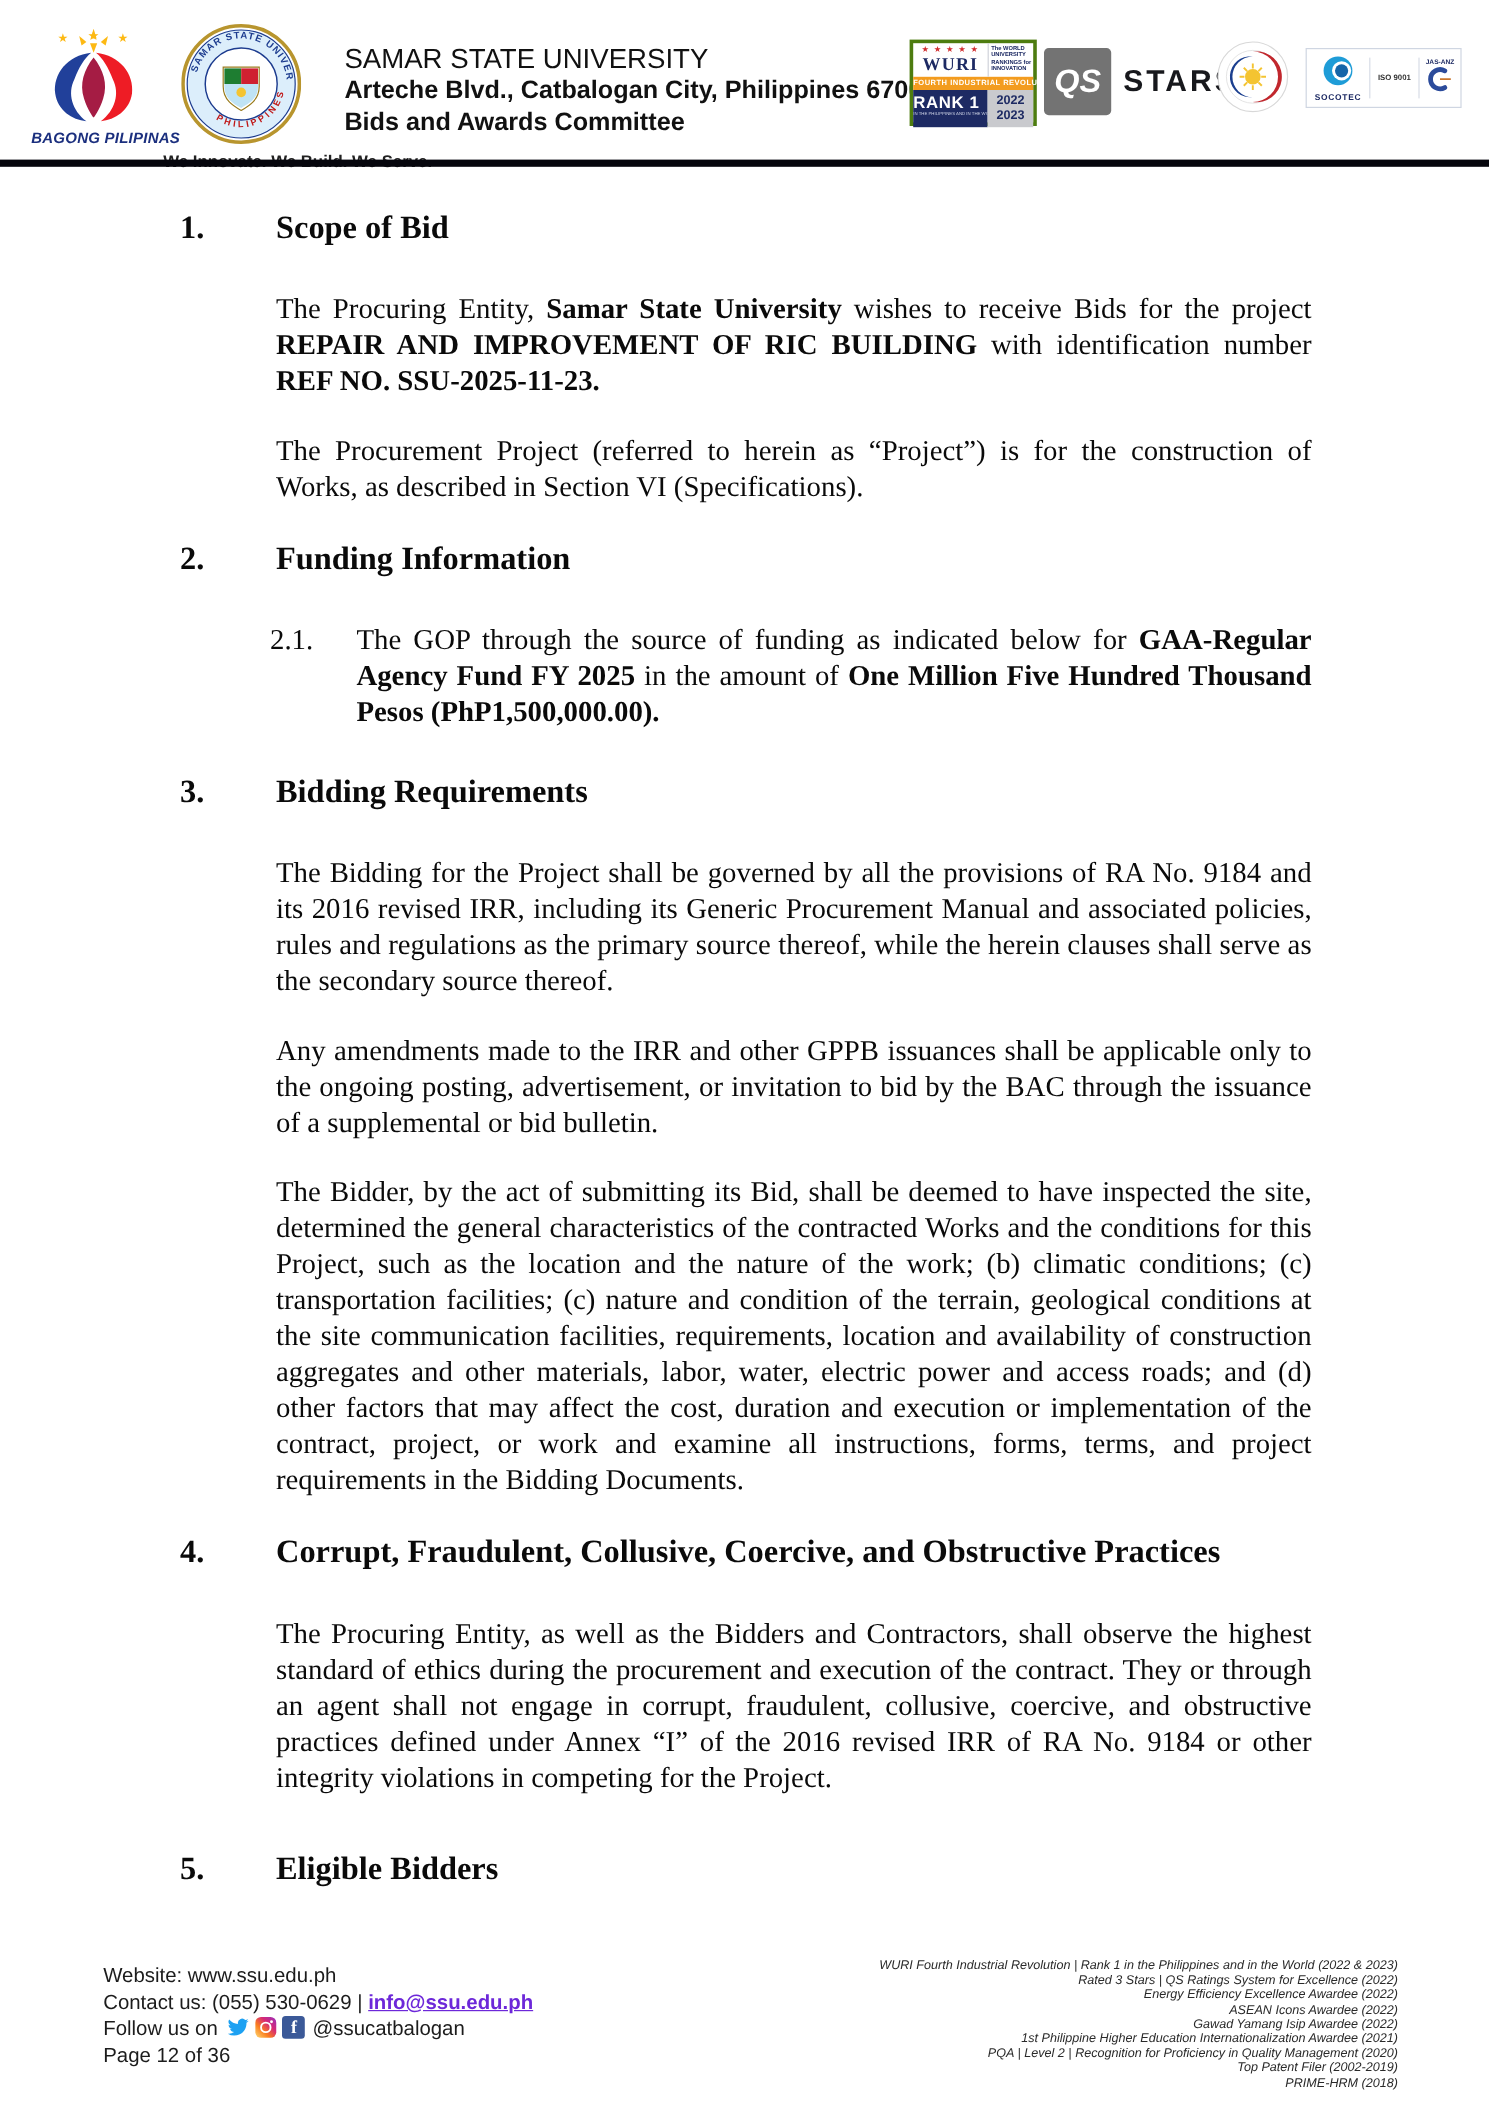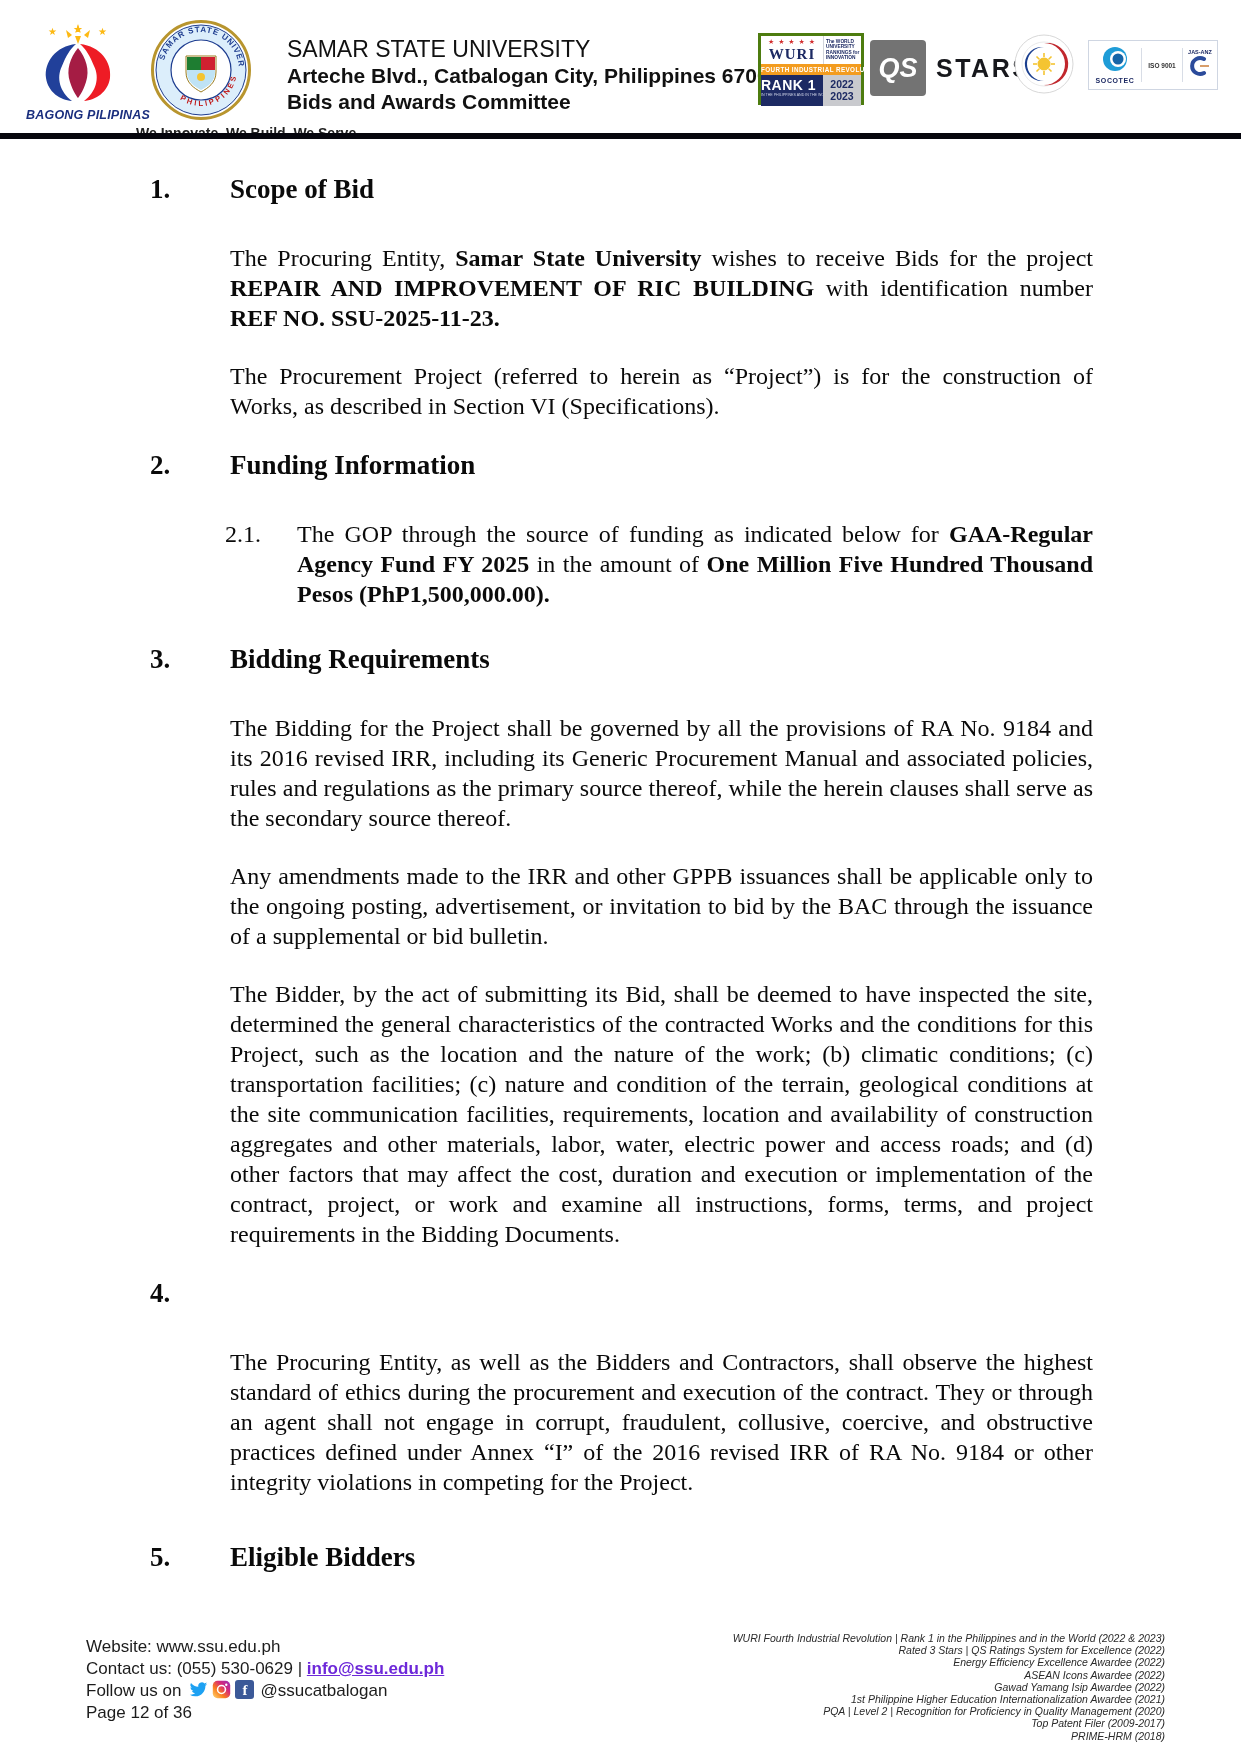--- a/index.html
+++ b/index.html
@@ -225,20 +225,21 @@
           <div class="sec-num">3.</div>
           <div class="sec-title">Bidding Requirements</div>
         </div>
         <p class="para"><span>The Bidding for the Project shall be governed by all the provisions of RA No. 9184 and its 2016 revised IRR, including its Generic Procurement Manual and associated policies, rules and regulations as the primary source thereof, while the herein clauses shall serve as the secondary source thereof.</span></p>
         <p class="para"><span>Any amendments made to the IRR and other GPPB issuances shall be applicable only to the ongoing posting, advertisement, or invitation to bid by the BAC through the issuance of a supplemental or bid bulletin.</span></p>
         <p class="para"><span>The Bidder, by the act of submitting its Bid, shall be deemed to have inspected the site, determined the general characteristics of the contracted Works and the conditions for this Project, such as  the location and the nature of the work; (b) climatic conditions; (c) transportation facilities; (c) nature and condition of the terrain, geological conditions at the site communication facilities, requirements, location and availability of construction aggregates and other materials, labor, water, electric power and access roads; and (d) other factors that may affect the cost, duration and execution or implementation of the contract, project, or work and examine all instructions, forms, terms, and project requirements in the Bidding Documents.</span></p>
       </section>
       <section class="doc-section">
         <div class="sec-head">
           <div class="sec-num">4.</div>
+          <div class="sec-title">Corrupt, Fraudulent, Collusive, Coercive, and Obstructive Practices</div>
         </div>
         <p class="para"><span>The Procuring Entity, as well as the Bidders and Contractors, shall observe the highest standard of ethics during the procurement and execution of the contract.  They or through an agent shall not engage in corrupt, fraudulent, collusive, coercive, and obstructive practices defined under Annex “I” of the 2016 revised IRR of RA No. 9184 or other integrity violations in competing for the Project.</span></p>
       </section>
       <section class="doc-section">
         <div class="sec-head">
           <div class="sec-num">5.</div>
           <div class="sec-title">Eligible Bidders</div>
         </div>
       </section>
     </main>
@@ -273,18 +274,18 @@
       <div>Page 12 of 36</div>
     </div>
     <div class="f-right">
         <div class="award-line">WURI Fourth Industrial Revolution | Rank 1 in the Philippines and in the World (2022 &amp; 2023)</div>
         <div class="award-line">Rated 3 Stars | QS Ratings System for Excellence (2022)</div>
         <div class="award-line">Energy Efficiency Excellence Awardee (2022)</div>
         <div class="award-line">ASEAN Icons Awardee (2022)</div>
         <div class="award-line">Gawad Yamang Isip Awardee (2022)</div>
         <div class="award-line">1st Philippine Higher Education Internationalization Awardee (2021)</div>
         <div class="award-line">PQA | Level 2 | Recognition for Proficiency in  Quality Management (2020)</div>
-        <div class="award-line">Top Patent Filer (2009-2017)</div>
+        <div class="award-line">Top Patent Filer (2002-2019)</div>
         <div class="award-line">PRIME-HRM (2018)</div>
       </div>
   </footer>
 
 </div>
 
 </body></html>

